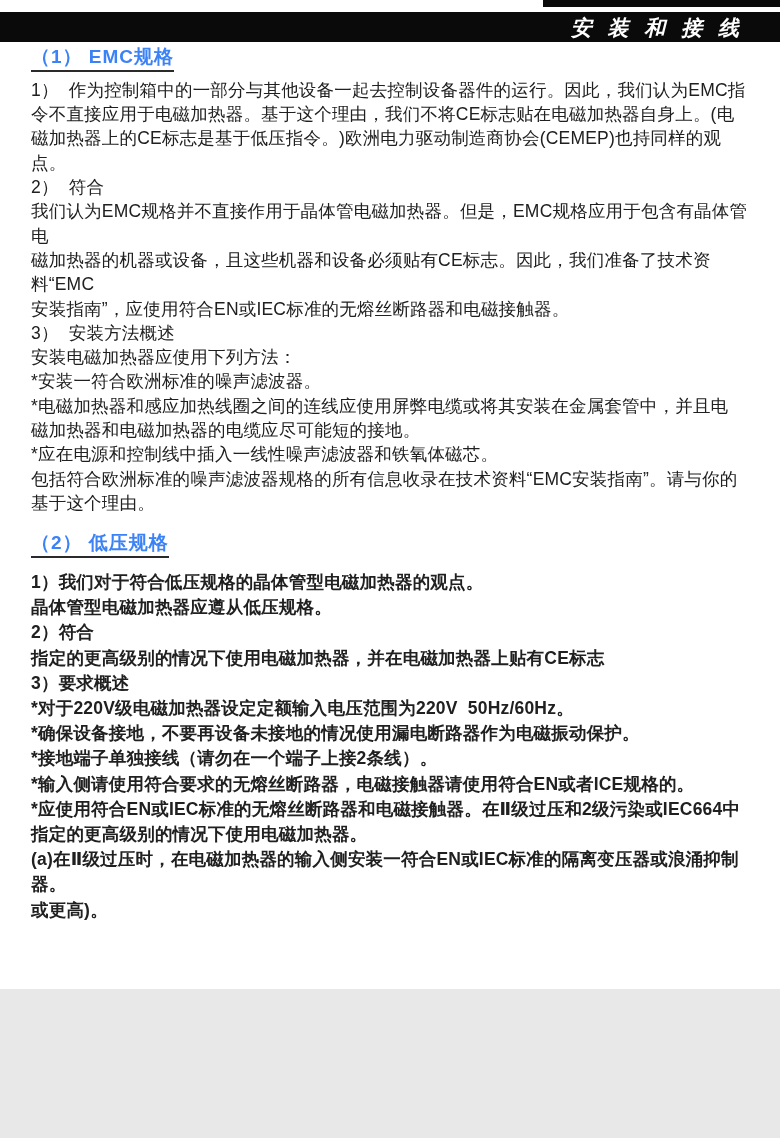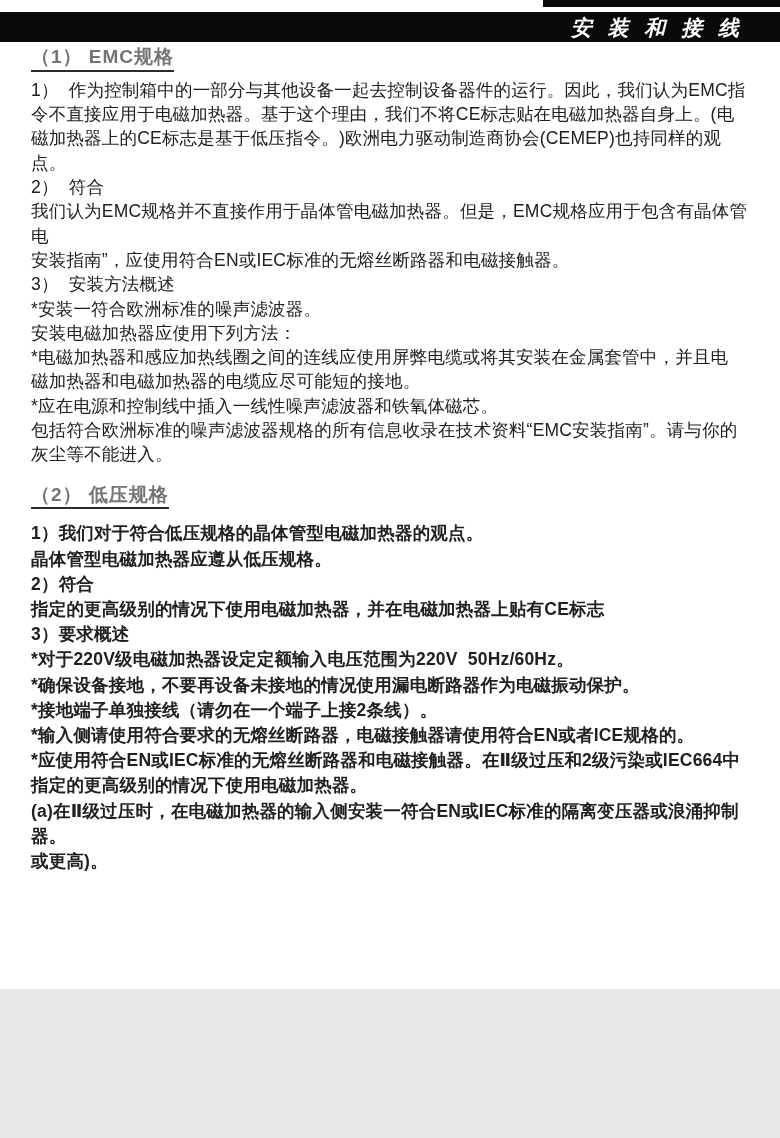--- a/index.html
+++ b/index.html
@@ -48,21 +48,21 @@
     top: 46px;
     left: 31px;
     right: 28px;
   }
 
   h2.sec-heading {
     display: inline-block;
     font-size: 19px;
     font-weight: 600;
     letter-spacing: 1px;
-    color: #737373;
+    color: #3b82f6;
     border-bottom: 2px solid #2a2a2a;
     padding-bottom: 2px;
     line-height: 1.15;
   }
 
   .sec-body { margin-top: 6px; }
   .line {
     font-size: 17.5px;
     color: #202020;
     white-space: pre-wrap;
@@ -98,29 +98,30 @@
   <main class="content">
 
     <section class="sec1">
       <h2 class="sec-heading">（1） EMC规格</h2>
       <div class="sec-body">
           <div class="line">1）  作为控制箱中的一部分与其他设备一起去控制设备器件的运行。因此，我们认为EMC指</div>
           <div class="line">令不直接应用于电磁加热器。基于这个理由，我们不将CE标志贴在电磁加热器自身上。(电</div>
           <div class="line">磁加热器上的CE标志是基于低压指令。)欧洲电力驱动制造商协会(CEMEP)也持同样的观点。</div>
           <div class="line">2）  符合</div>
           <div class="line">我们认为EMC规格并不直接作用于晶体管电磁加热器。但是，EMC规格应用于包含有晶体管电</div>
+          <div class="line">磁加热器的机器或设备，且这些机器和设备必须贴有CE标志。因此，我们准备了技术资料“EMC</div>
           <div class="line">安装指南”，应使用符合EN或IEC标准的无熔丝断路器和电磁接触器。</div>
           <div class="line">3）  安装方法概述</div>
+          <div class="line">安装电磁加热器应使用下列方法：</div>
           <div class="line">*安装一符合欧洲标准的噪声滤波器。</div>
-          <div class="line">安装电磁加热器应使用下列方法：</div>
           <div class="line">*电磁加热器和感应加热线圈之间的连线应使用屏弊电缆或将其安装在金属套管中，并且电</div>
           <div class="line">磁加热器和电磁加热器的电缆应尽可能短的接地。</div>
           <div class="line">*应在电源和控制线中插入一线性噪声滤波器和铁氧体磁芯。</div>
           <div class="line">包括符合欧洲标准的噪声滤波器规格的所有信息收录在技术资料“EMC安装指南”。请与你的</div>
-          <div class="line">灰尘等不能进入。</div>
+          <div class="line">基于这个理由。</div>
         </div>
     </section>
 
     <section class="sec2">
       <h2 class="sec-heading">（2） 低压规格</h2>
       <div class="sec-body">
           <div class="line">1）我们对于符合低压规格的晶体管型电磁加热器的观点。</div>
           <div class="line">晶体管型电磁加热器应遵从低压规格。</div>
           <div class="line">2）符合</div>
           <div class="line">指定的更高级别的情况下使用电磁加热器，并在电磁加热器上贴有CE标志</div>

